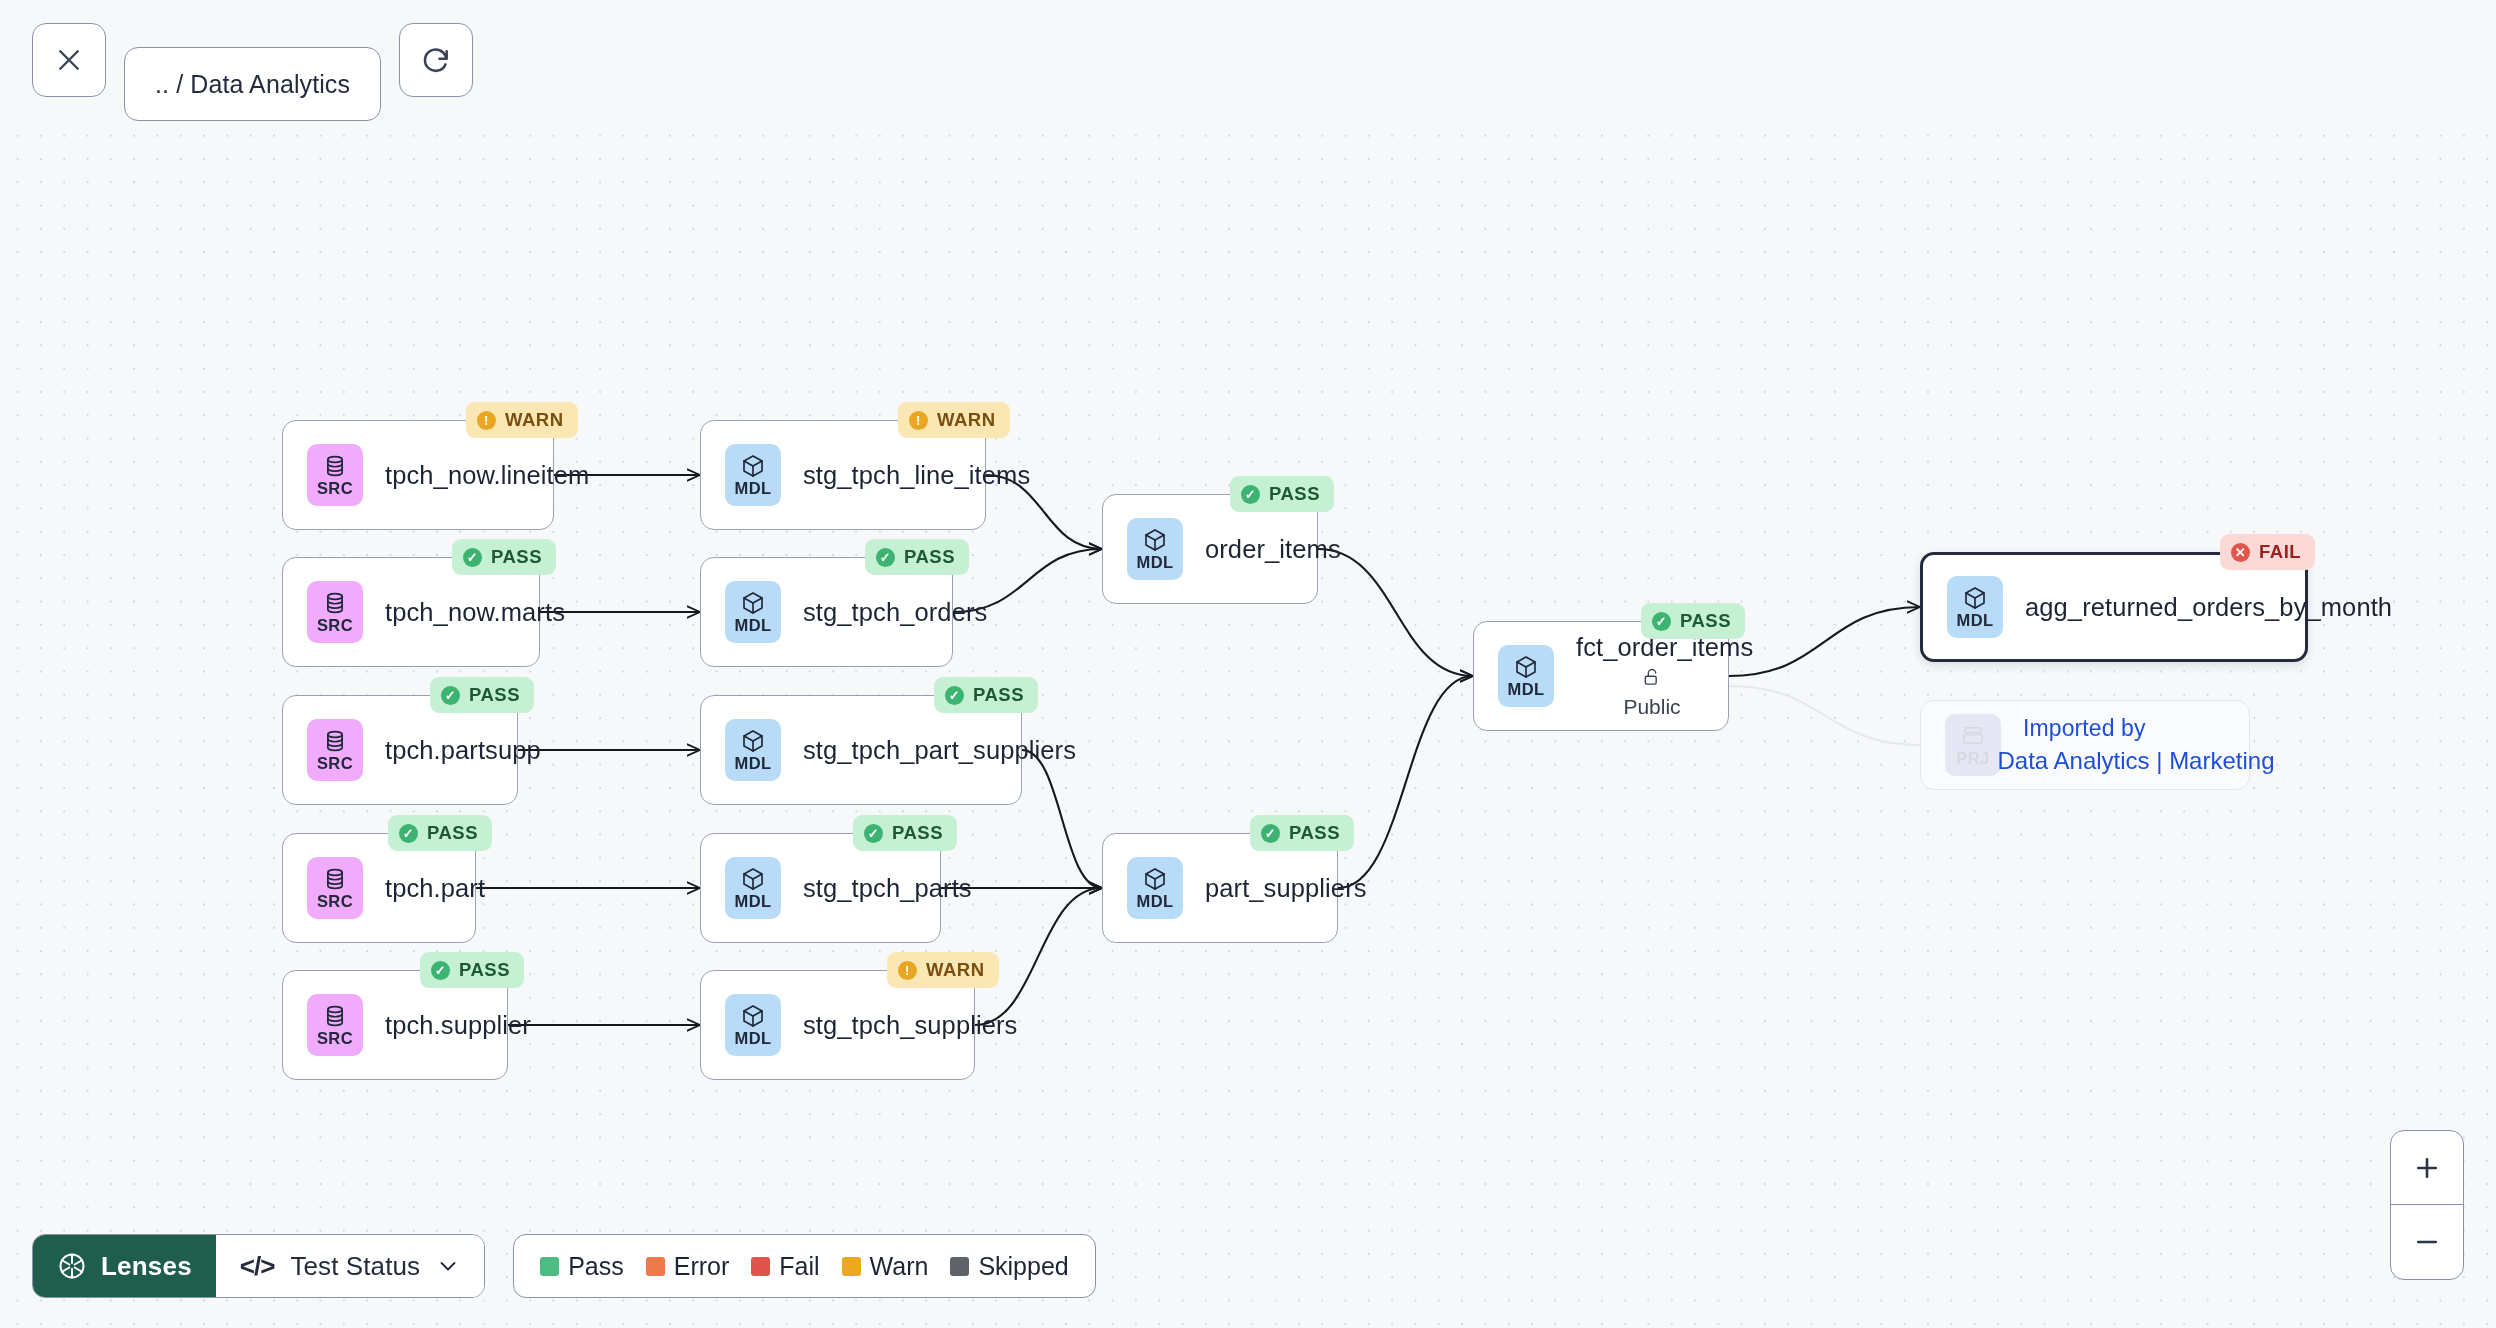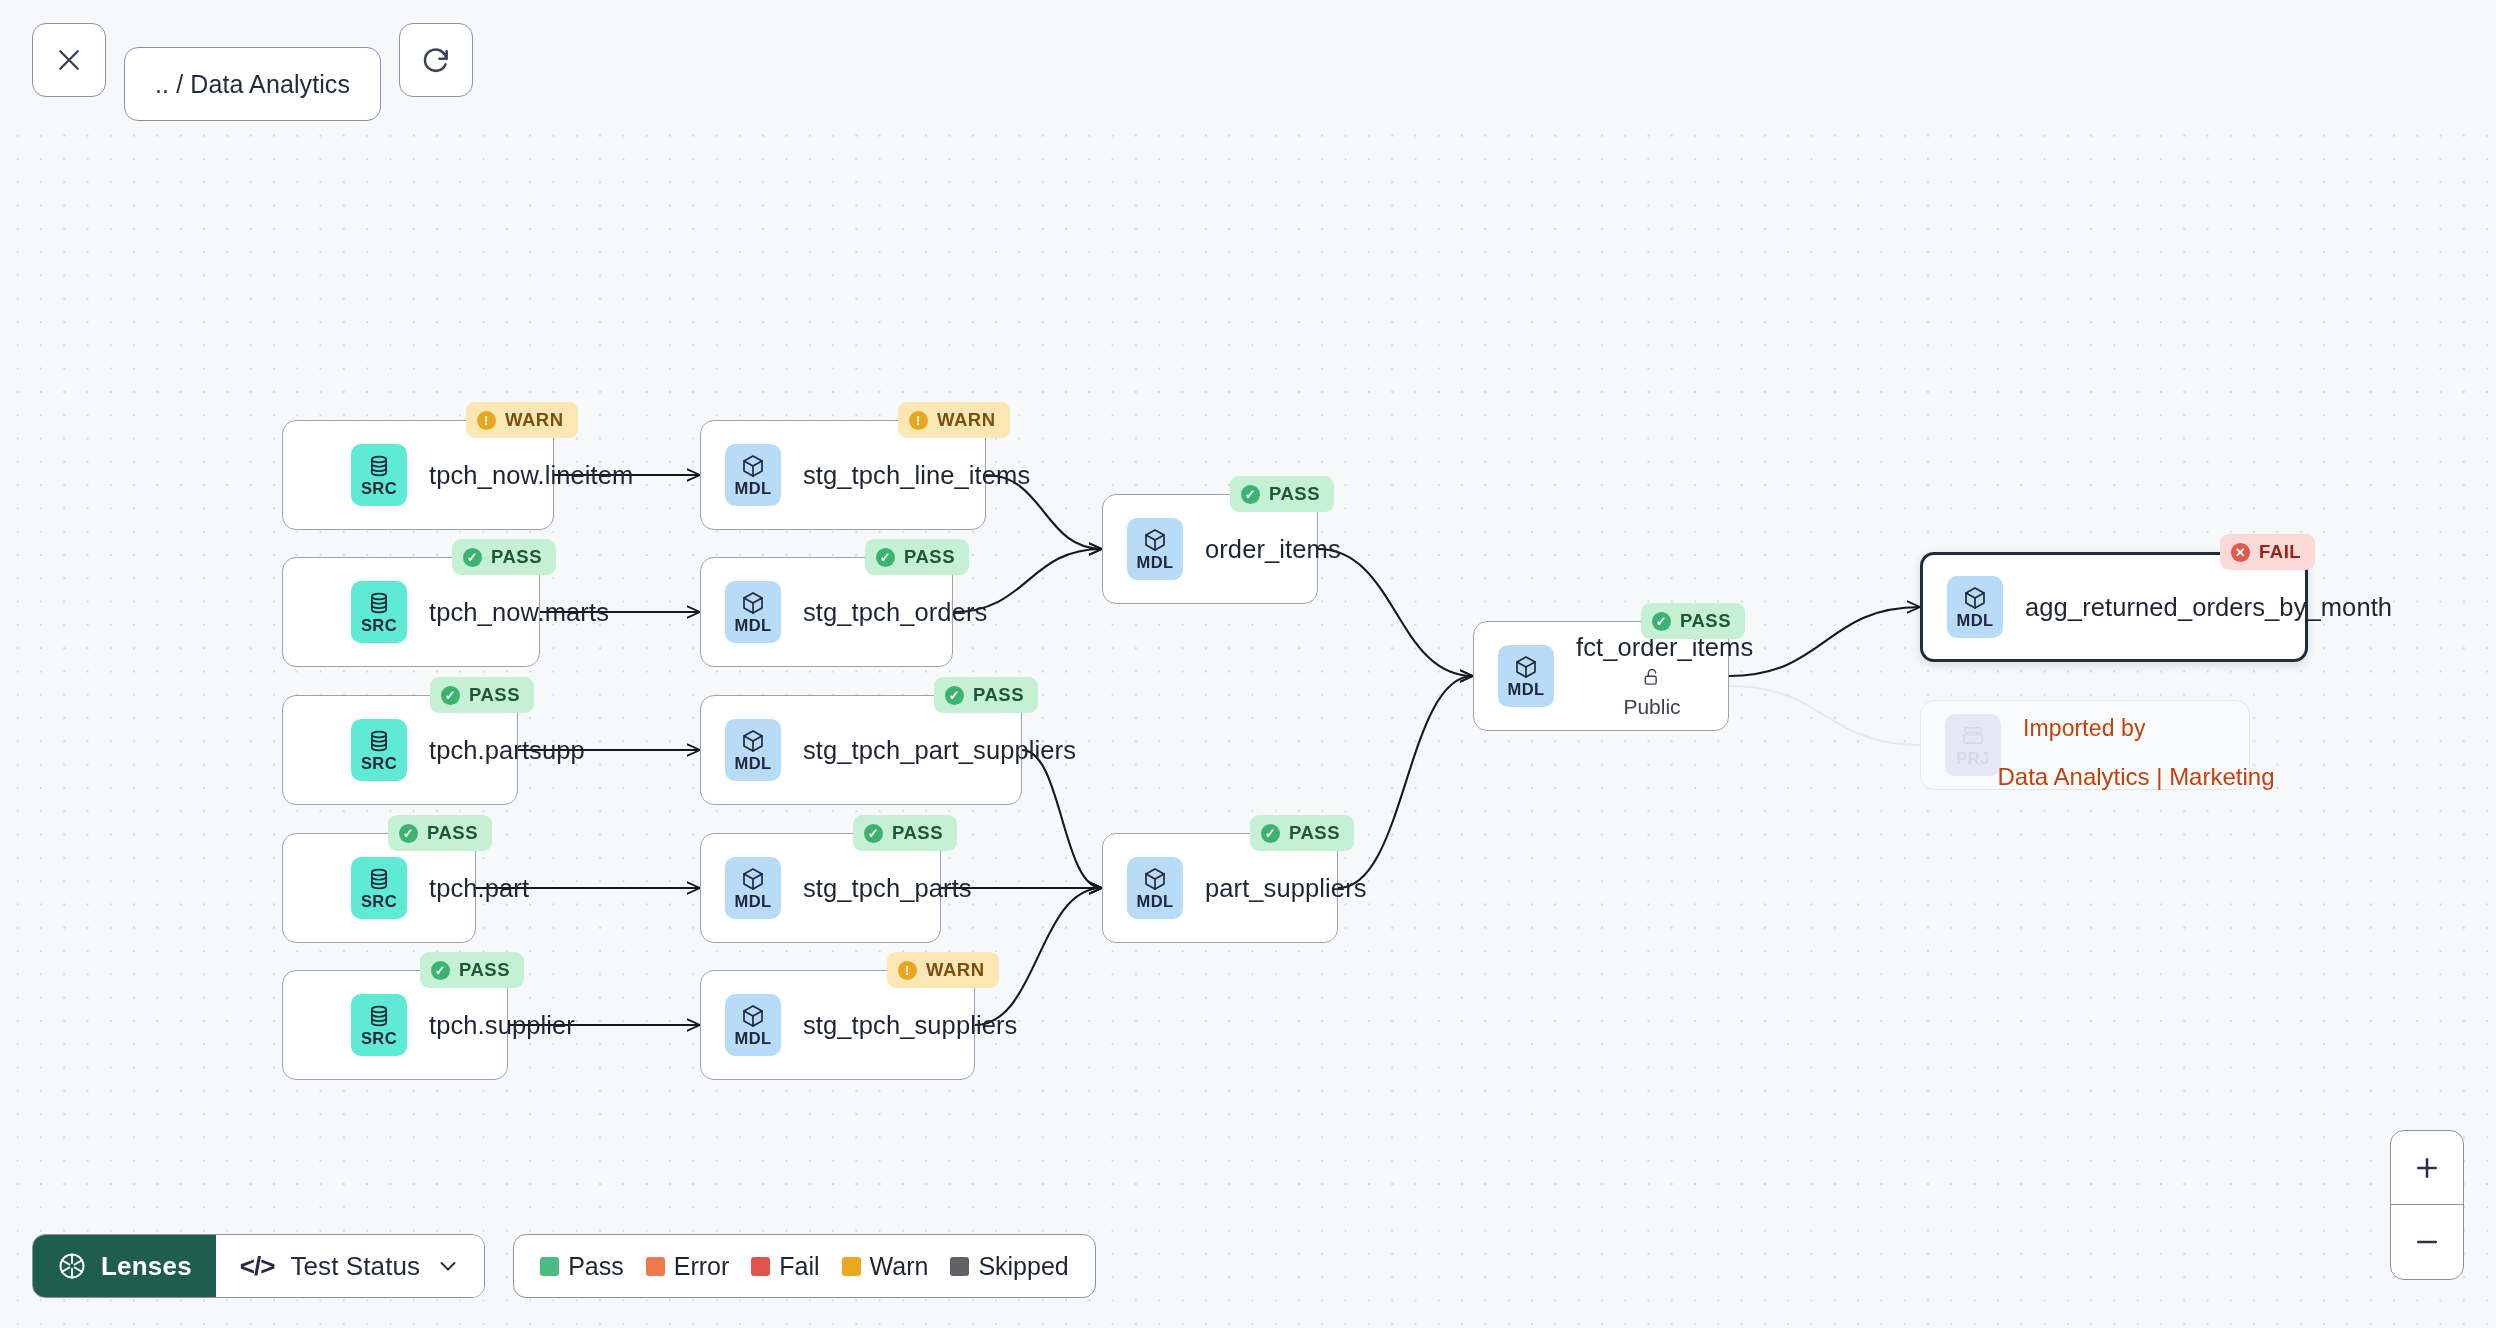--- a/index.html
+++ b/index.html
@@ -139,21 +139,21 @@
     height: 62px;
     border-radius: 10px;
     display: flex;
     flex-direction: column;
     align-items: center;
     justify-content: center;
     gap: 1px;
     flex: none;
   }
 
-  .node-badge.src { background: #5eead4; margin-left: 44px; }
+  .node-badge.src { background: #f0abfc; }
   .node-badge.mdl { background: #b8dbf7; }
   .node-badge.prj { background: #e6e6f5; }
 
   .node-badge .bt {
     font-size: 16.5px;
     font-weight: 600;
     letter-spacing: .4px;
     line-height: 1;
     color: #21283a;
   }
@@ -172,21 +172,21 @@
     font-size: 21px;
     color: #3b4353;
     display: flex;
     align-items: center;
     gap: 8px;
     white-space: nowrap;
     flex-direction: column;
   }
 
   .node.ghost .node-title,
-  .node.ghost .node-sub { color: #c2410c; margin-top: 16px; }
+  .node.ghost .node-sub { color: #1d4ed8; }
   .node.ghost .node-title { font-size: 23px; }
   .node.ghost .node-sub { font-size: 24px; }
 
   
   .pill {
     position: absolute;
     display: flex;
     align-items: center;
     gap: 9px;
     height: 36px;

